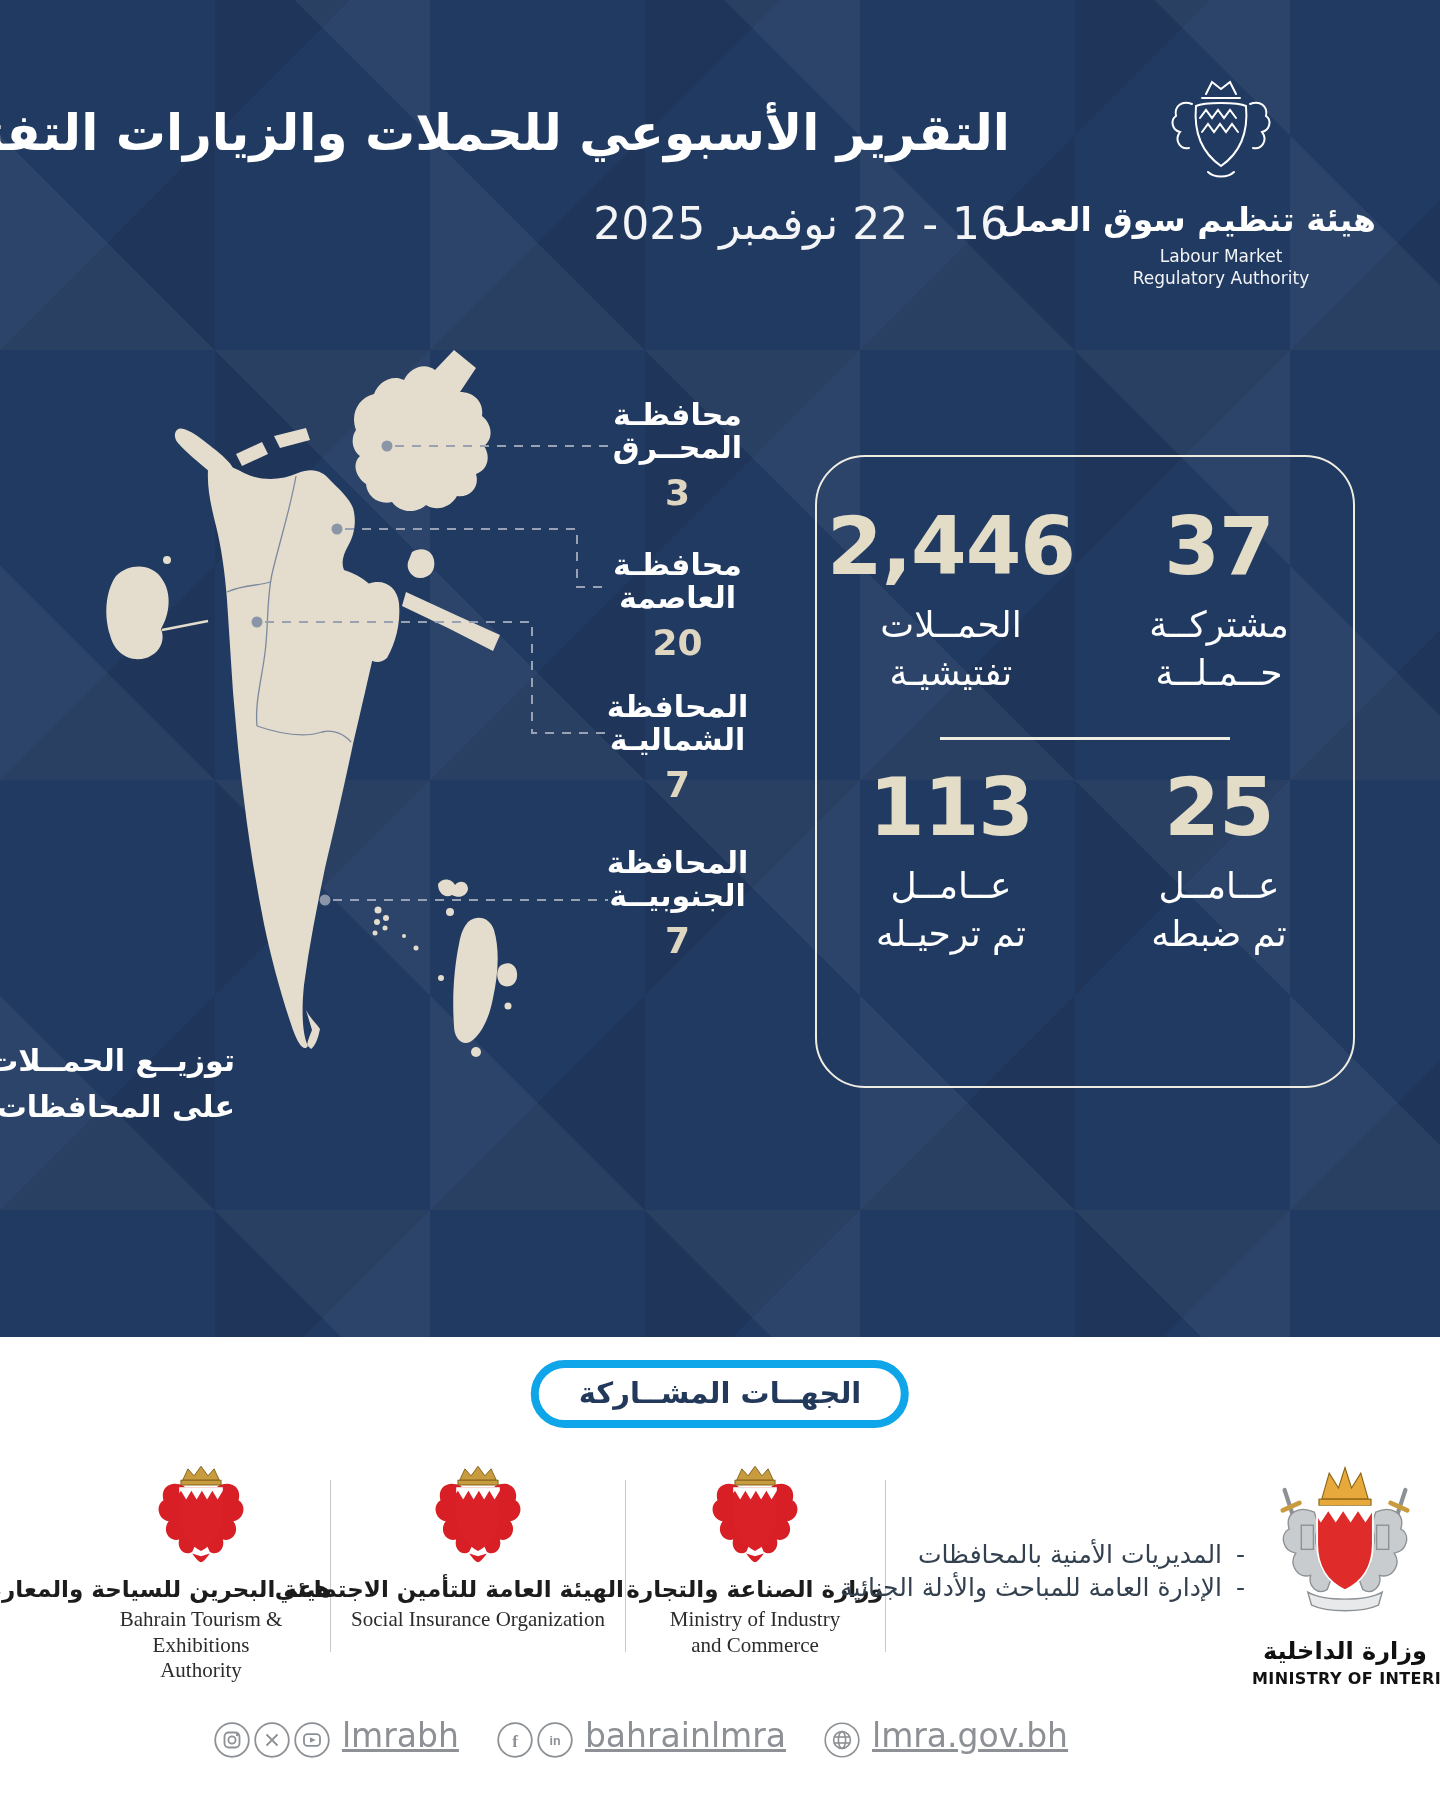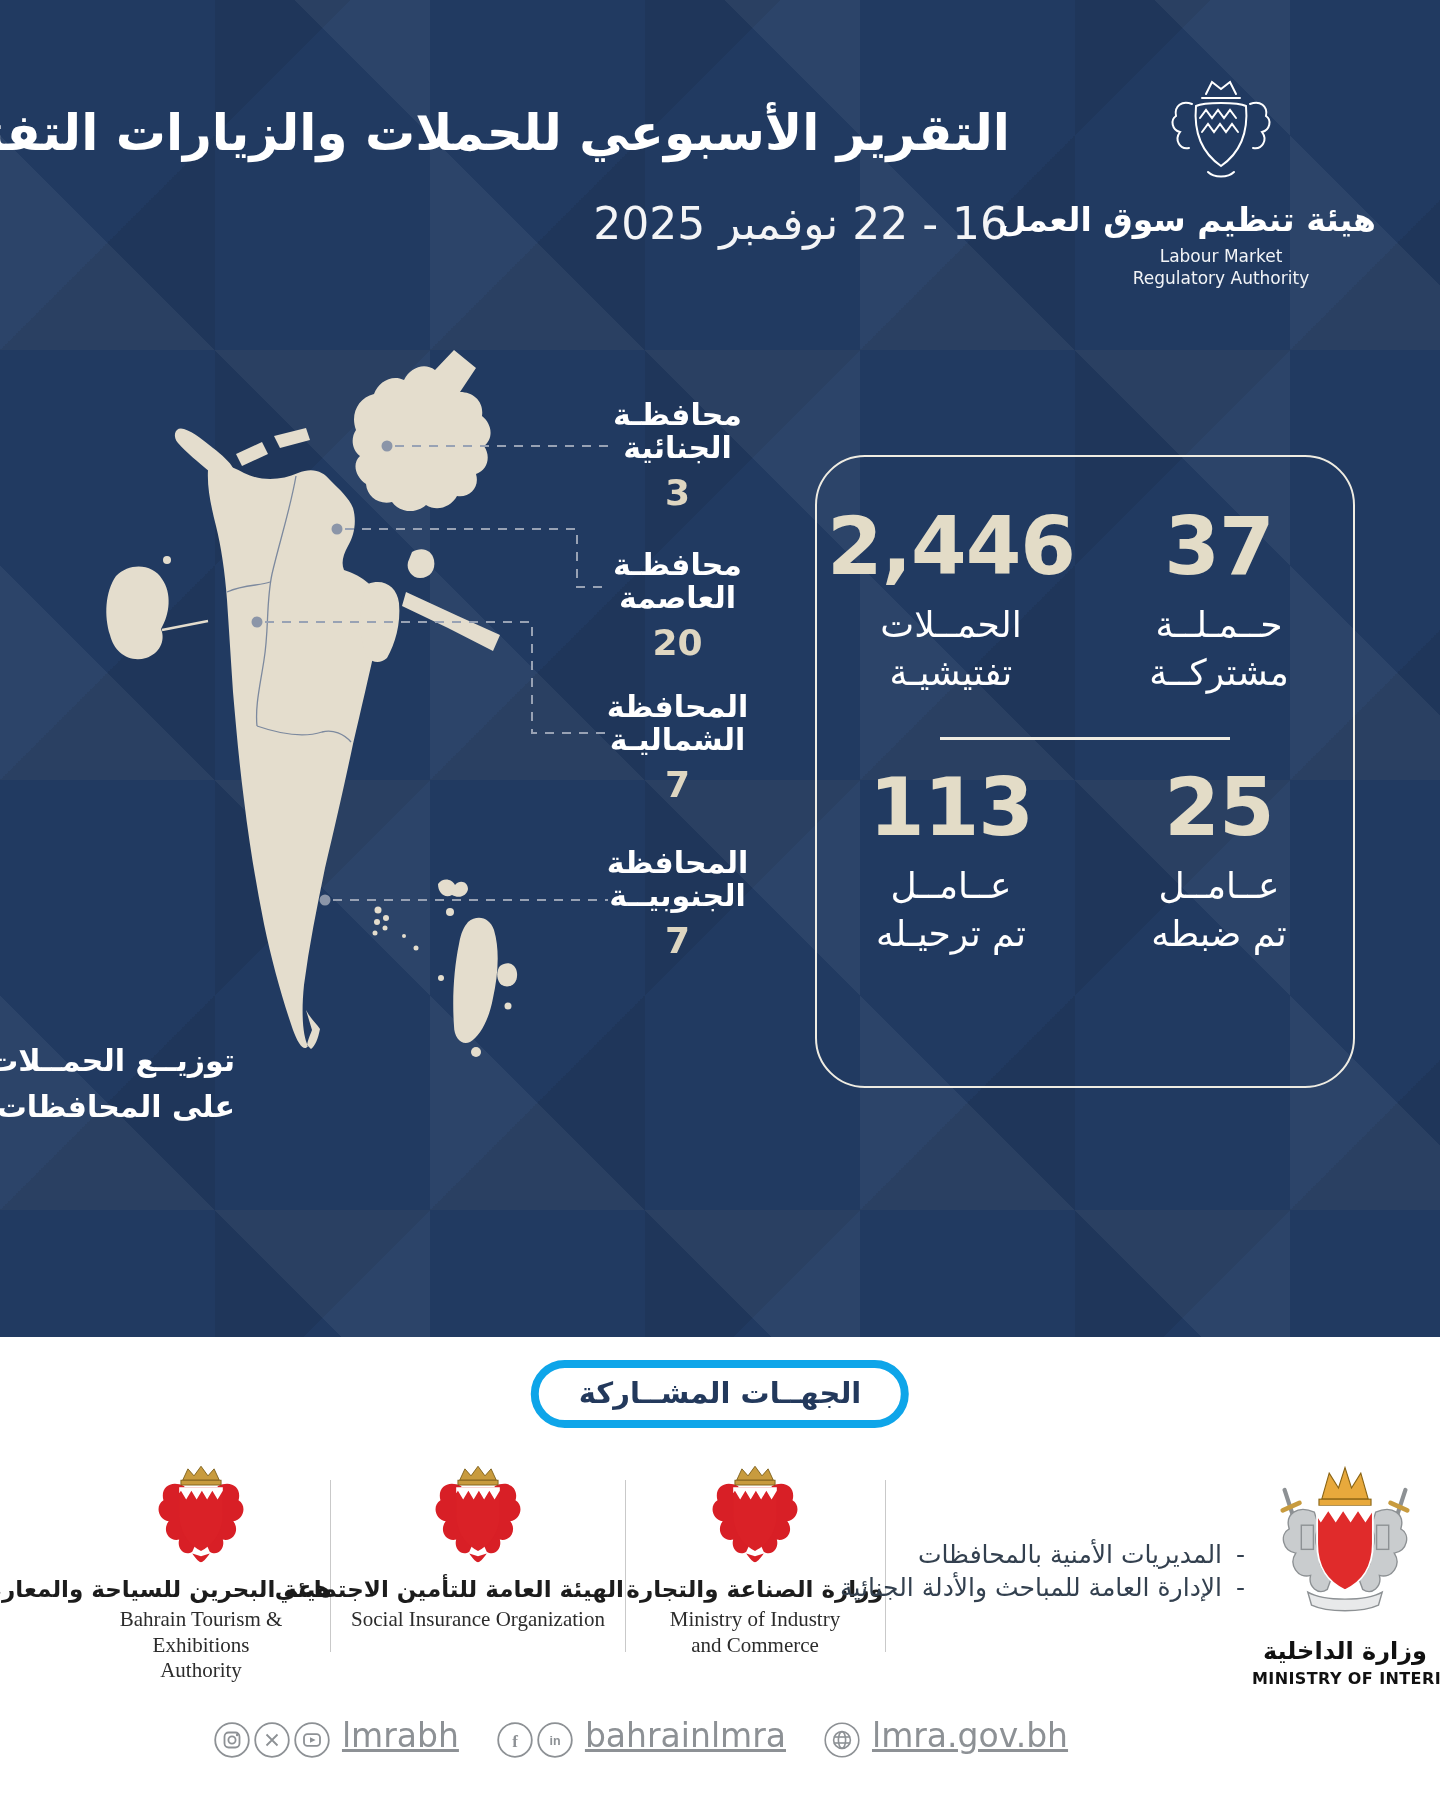--- a/index.html
+++ b/index.html
@@ -174,21 +174,21 @@
           <path d="M335,116 H548"></path>
           <path d="M285,199 H517 V257 H548"></path>
           <path d="M205,292 H472 V403 H548"></path>
           <path d="M273,570 H548"></path>
         </g>
       </g>
     </svg>
 
     <div class="gov-label g-muharraq">
       <div class="gname">محافظـة</div>
-      <div class="gname">الجنائية</div>
+      <div class="gname">المحــرق</div>
       <div class="gval">3</div>
     </div>
     <div class="gov-label g-capital">
       <div class="gname">محافظـة</div>
       <div class="gname">العاصمة</div>
       <div class="gval">20</div>
     </div>
     <div class="gov-label g-northern">
       <div class="gname">المحافظة</div>
       <div class="gname">الشماليـة</div>
@@ -203,22 +203,22 @@
     <div class="map-caption">
       <div>توزيــع الحمــلات</div>
       <div>على المحافظات</div>
     </div>
 
     <div class="stats-box">
       <div class="stats-row">
         <div class="stat">
           <div class="stat-value">37</div>
           <div class="stat-label">
+            <div class="nowrap">مشتركــة</div>
             <div class="nowrap">حــمـلــة</div>
-            <div class="nowrap">مشتركــة</div>
           </div>
         </div>
         <div class="stat">
           <div class="stat-value">2,446</div>
           <div class="stat-label">
             <div class="nowrap">الحمــلات</div>
             <div class="nowrap">تفتيشيـة</div>
           </div>
         </div>
       </div>

